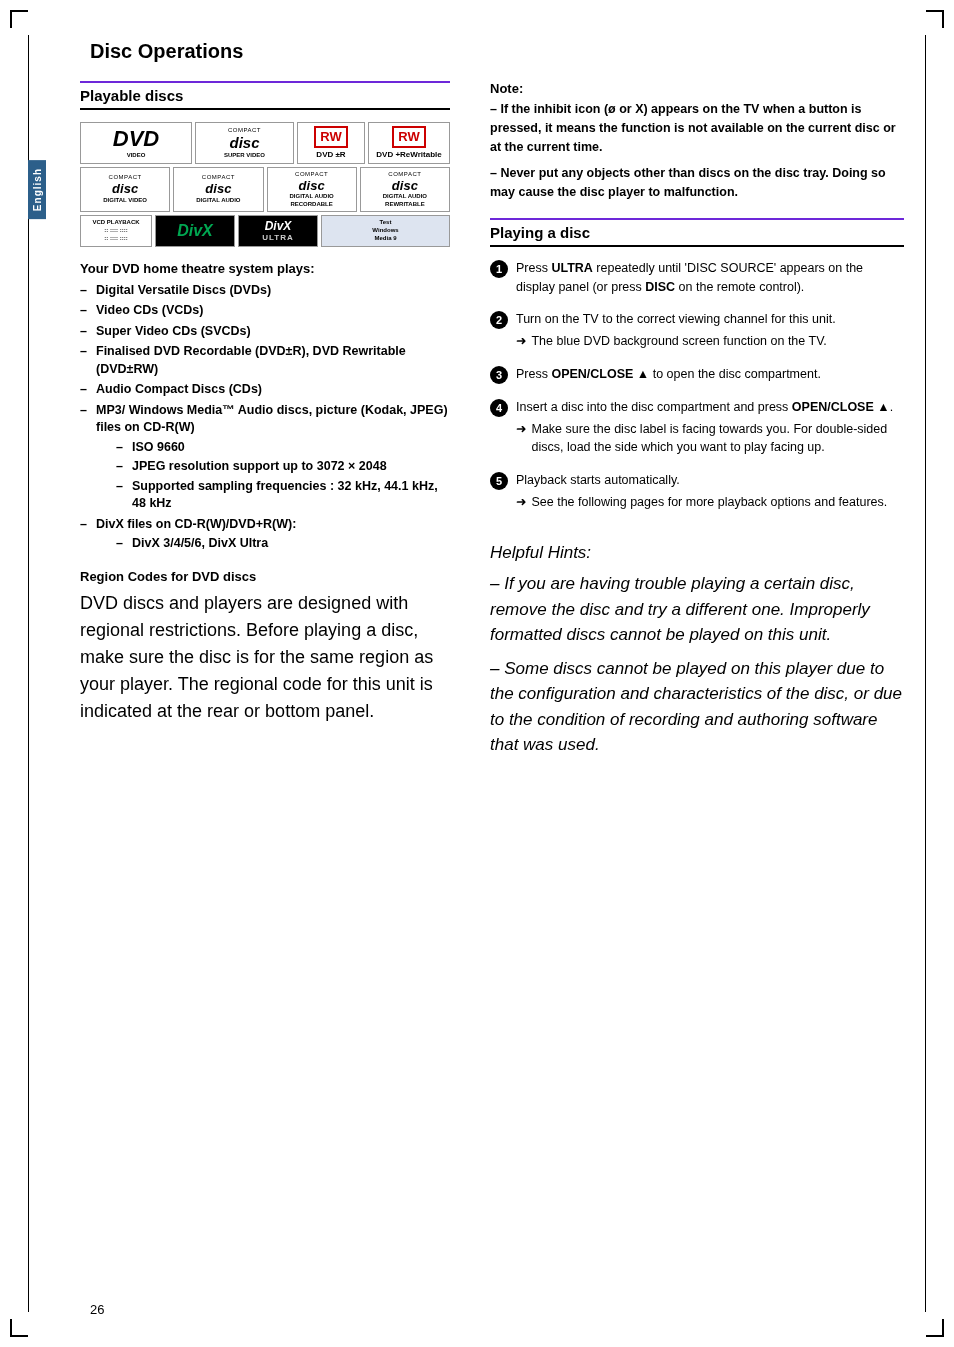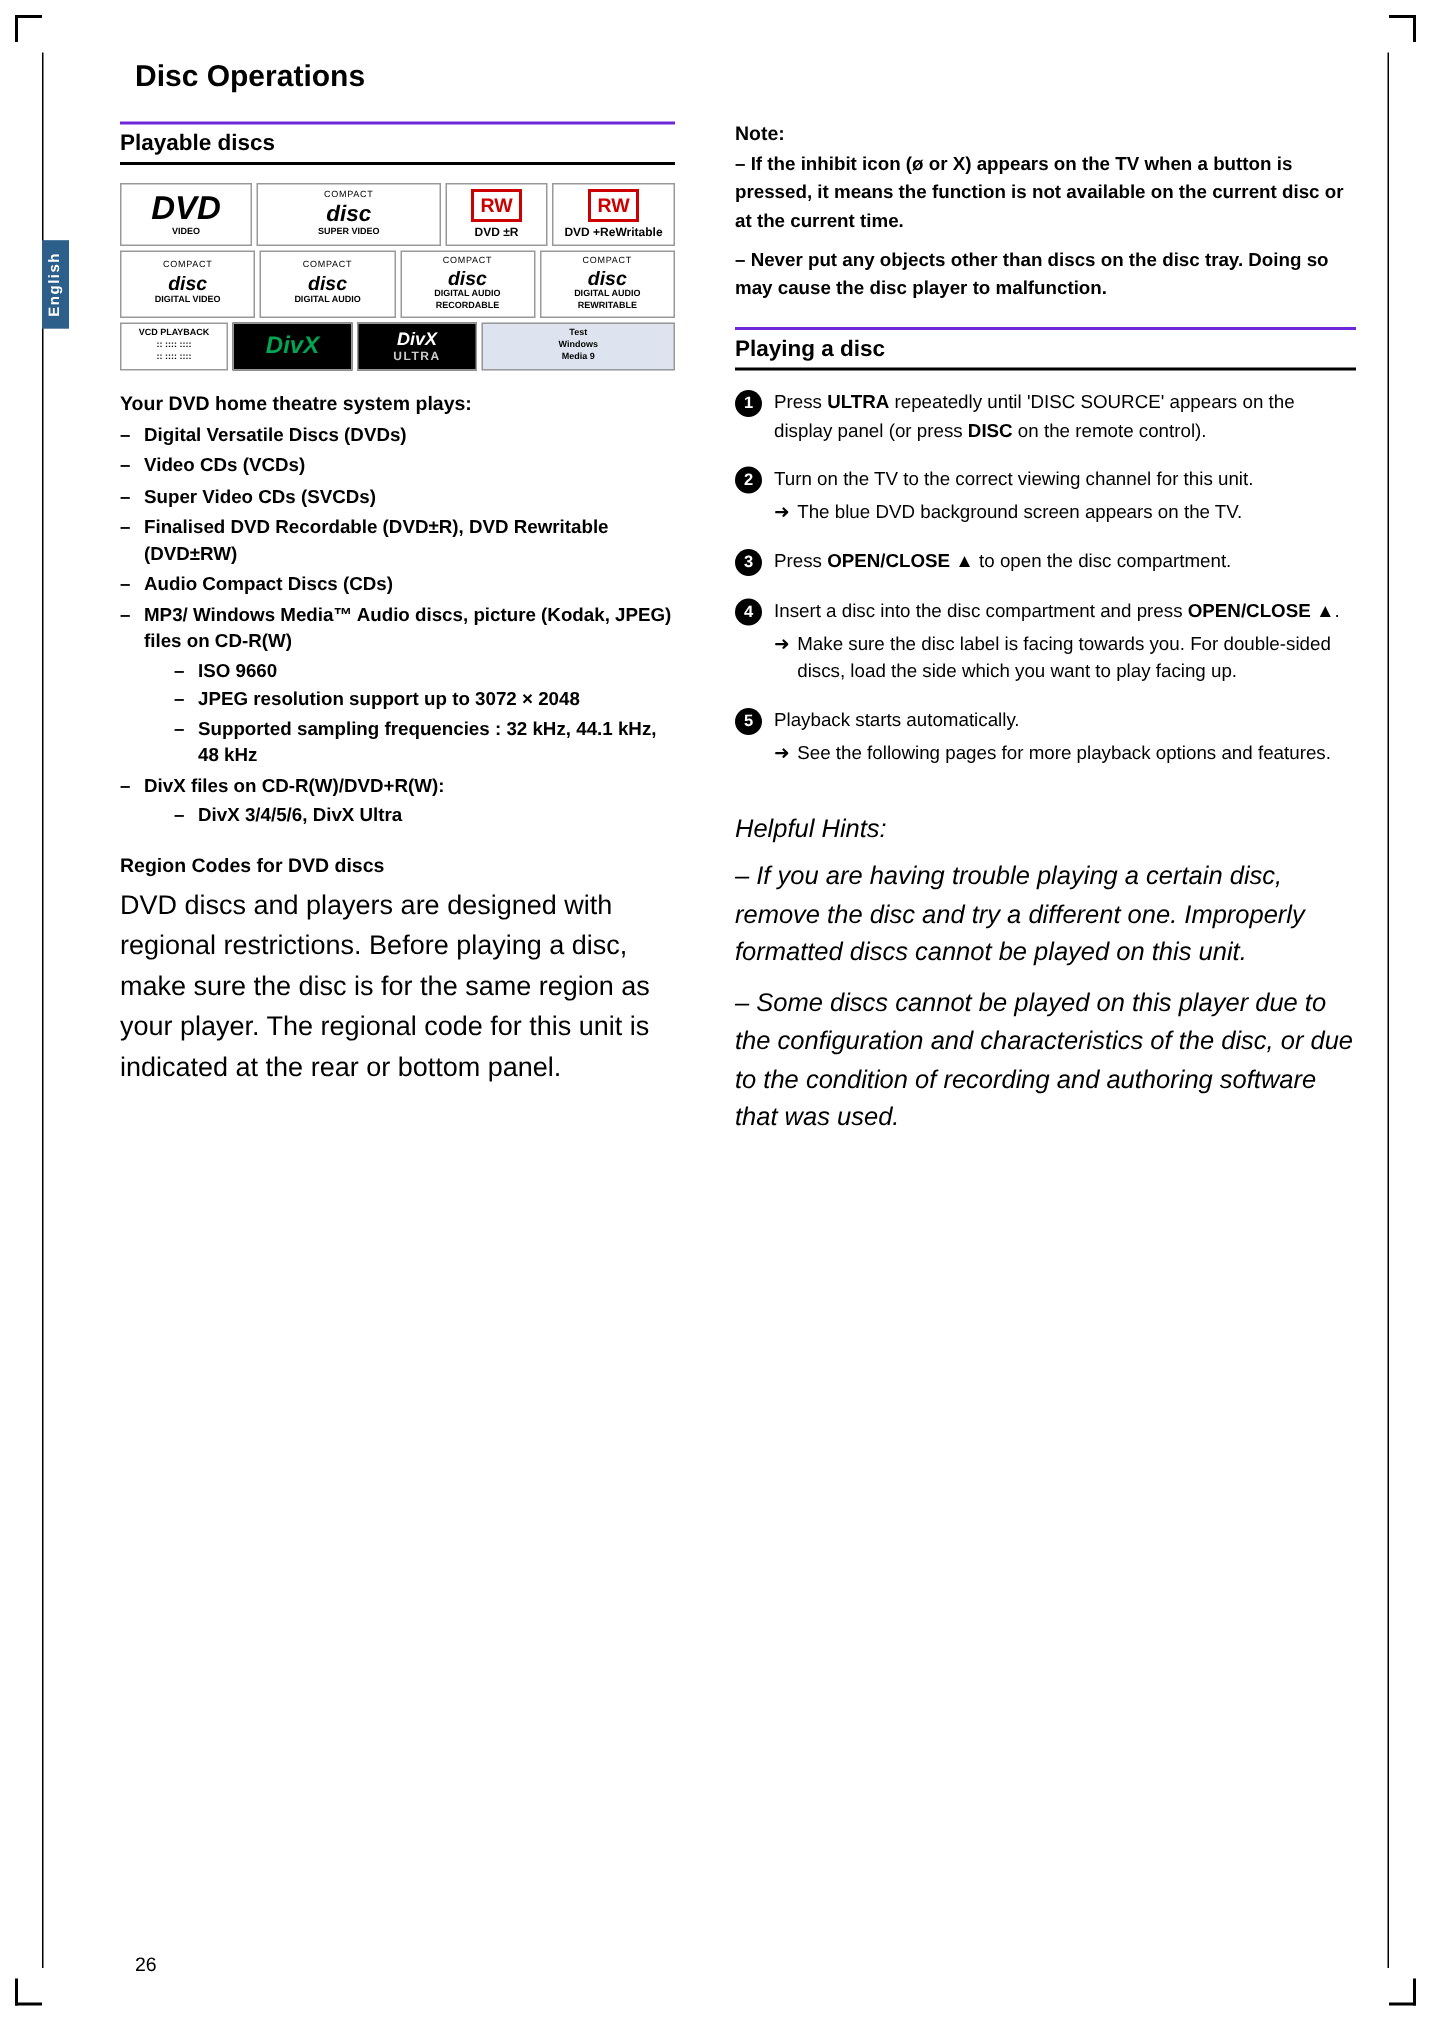--- a/index.html
+++ b/index.html
@@ -302,21 +302,21 @@
       font-weight: 900;
       font-style: italic;
     }
     .logo-item .sub-text {
       font-size: 6px;
       text-transform: uppercase;
     }
 
     
     .dvd-big {
-      width: 88px;
+      width: 112px;
     }
     .cd-sv {
       flex: 1;
     }
     .rw-dvd {
       width: 68px;
     }
     .rw-dvd-rw {
       width: 82px;
     }
@@ -527,21 +527,21 @@
             </li>
 
             <li class="step-item">
               <div class="step-number">
                   <span>2</span>
                 </div>
               <div class="step-content">
                 Turn on the TV to the correct viewing channel for this unit.
                 <div class="step-sub">
                   <span class="arrow-right">➜</span>
-                  <span>The blue DVD background screen appears on the TV.</span>
+                  <span>The blue DVD background screen function on the TV.</span>
                 </div>
               </div>
             </li>
 
             <li class="step-item">
               <div class="step-number">
                   <span>3</span>
                 </div>
               <div class="step-content">
                 Press <span class="bold">OPEN/CLOSE ▲</span> to open the disc compartment.

